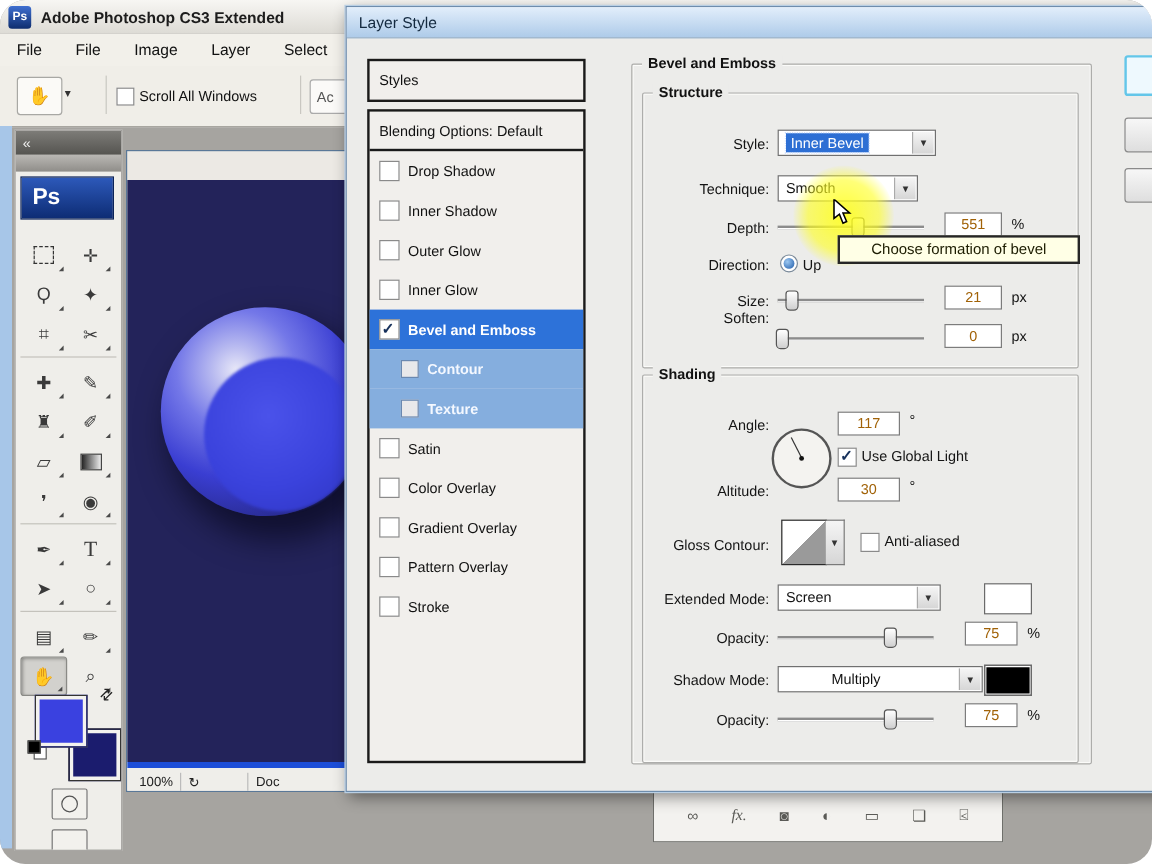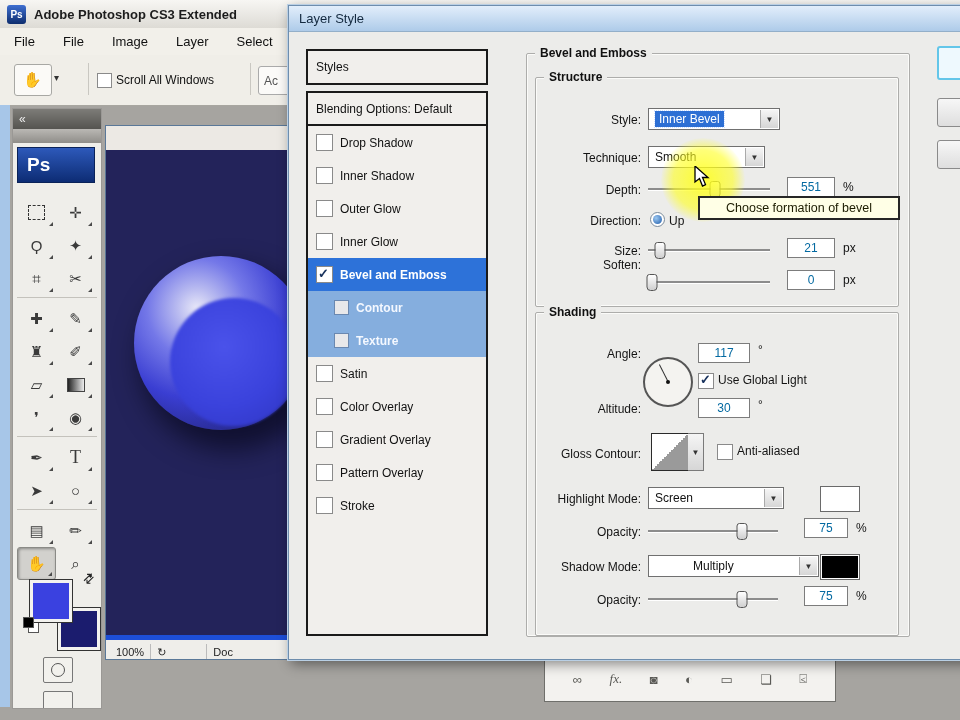--- a/index.html
+++ b/index.html
@@ -1,17 +1,17 @@
 <!DOCTYPE html>
 <html><head>
 <meta charset="utf-8">
 <style>
   html,body{margin:0;padding:0;}
   body{font-family:"Liberation Sans",sans-serif;}
-  #screen{position:relative;width:960px;height:720px;overflow:hidden;background:#a6a4a0;}
+  #screen{position:relative;width:960px;height:720px;overflow:hidden;background:#a6a4a0;border-radius:21px;}
   .abs{position:absolute;}
   
   .titlebar{left:0;top:0;width:960px;height:28px;background:linear-gradient(#f7f6f3,#dddbd5);border-bottom:1px solid #b6b4ae;display:flex;align-items:center;}
   .ps-app-icon{width:19px;height:19px;margin:0 8px 0 7px;border-radius:3px;background:linear-gradient(#3f6fd0,#0e2d6e);color:#fff;font-size:10px;font-weight:bold;display:flex;align-items:center;justify-content:center;}
   .app-title{font-size:13px;font-weight:bold;color:#1c1c1c;}
   .menubar{left:0;top:28px;width:960px;height:27px;background:#f2f0ea;display:flex;align-items:center;}
   .menu-item{font-size:13px;color:#111;padding:0 14px;height:100%;display:flex;align-items:center;}
   .optionsbar{left:0;top:55px;width:960px;height:50px;background:#f0eee8;border-bottom:1px solid #a8a6a0;}
   .preset-box{left:14px;top:9px;width:36px;height:30px;border:1px solid #a8a8a4;border-radius:3px;background:#fbfaf7;display:flex;align-items:center;justify-content:center;font-size:15px;color:#444;}
   .preset-caret{left:54px;top:17px;font-size:10px;color:#333;}
@@ -68,21 +68,21 @@
   .srow .cbx{width:15px;height:15px;background:#fff;border:1px solid #8a8a8a;margin-right:7px;flex:0 0 auto;}
   .srow .cbx.on::after{content:"✓";display:block;color:#17315c;font-weight:bold;font-size:13px;line-height:13px;margin-left:1px;}
   .srow.sel{background:#2d72d9;color:#fff;font-weight:bold;}
   .srow.sub{background:#85aede;color:#f4f8ff;font-weight:bold;padding-left:26px;}
   .srow.sub .mini{width:13px;height:13px;background:#e8e8ea;border:1px solid #6a88b0;margin-right:7px;}
   
   .grp{position:absolute;border:1px solid #adadab;border-radius:2px;box-shadow:inset 0 0 0 1px #fbfbf9;}
   .grp>.legend{position:absolute;top:-8px;left:8px;background:#ececea;padding:0 5px;font-size:12px;font-weight:bold;color:#111;}
   .lbl{position:absolute;font-size:12px;color:#141414;text-align:right;}
   .unit{position:absolute;font-size:12px;color:#141414;}
-  .valbox{position:absolute;height:18px;background:#fff;border:1px solid #7c7c7c;font-size:12px;color:#0369a1;display:flex;align-items:center;justify-content:center;}
+  .valbox{position:absolute;height:18px;background:#fff;border:1px solid #7c7c7c;font-size:12px;color:#a16207;display:flex;align-items:center;justify-content:center;}
   .dd{position:absolute;height:22px;background:#fff;border:1px solid #707070;font-size:12px;color:#111;display:flex;align-items:center;padding-left:6px;box-sizing:border-box;}
   .dd .arr{position:absolute;right:1px;top:1px;bottom:1px;width:17px;background:linear-gradient(#f5f5f5,#d6d6d6);border-left:1px solid #aaa;display:flex;align-items:center;justify-content:center;font-size:8px;color:#333;}
   .dd.blue .v{background:#2d6fd4;color:#fff;outline:1px dotted #cfe0ff;padding:1px 4px;}
   .slider{position:absolute;height:18px;}
   .slider::before{content:"";position:absolute;left:0;right:0;top:8px;height:2px;background:#8c8c8c;border-bottom:1px solid #fff;}
   .thumb{position:absolute;top:1px;width:9px;height:15px;background:linear-gradient(#fff,#cfcfcf);border:1px solid #555;border-radius:3px 3px 4px 4px;transform:translateX(-50%);}
   .radio{position:absolute;width:13px;height:13px;border-radius:50%;border:1px solid #7a8a9a;background:#fff;}
   .radio.on::after{content:"";position:absolute;left:2px;top:2px;right:2px;bottom:2px;border-radius:50%;background:radial-gradient(circle at 35% 35%,#9cc8f2,#1d5aa8);}
   .cbs{position:absolute;width:14px;height:14px;background:#fff;border:1px solid #8a8a8a;}
   .cbs.on::after{content:"✓";display:block;color:#17315c;font-weight:bold;font-size:13px;line-height:12px;margin-left:1px;}
@@ -358,21 +358,21 @@
         <div class="cbs on" style="left:162px;top:60px;"></div>
         <span class="unit" style="left:182px;top:60px;">Use Global Light</span>
         <span class="lbl" style="left:0;top:89px;width:105px;">Altitude:</span>
         <div class="valbox" style="left:162px;top:85px;width:50px;">30</div>
         <span class="unit" style="left:222px;top:85px;">°</span>
         <span class="lbl" style="left:0;top:134px;width:105px;">Gloss Contour:</span>
         <div class="gloss" style="left:115px;top:120px;"></div>
         <div class="gloss-arr" style="left:152px;top:120px;">▼</div>
         <div class="cbs" style="left:181px;top:131px;"></div>
         <span class="unit" style="left:201px;top:131px;">Anti-aliased</span>
-        <span class="lbl" style="left:0;top:179px;width:105px;">Highlight Mode:</span>
+        <span class="lbl" style="left:0;top:179px;width:105px;">Extended Mode:</span>
         <div class="dd" style="left:112px;top:174px;width:136px;align-items:center;">
             <span>Screen</span>
             <span class="arr">▼</span>
           </div>
         <div class="swatch" style="left: 284px; top: 173px; background: rgb(255, 255, 255);"></div>
         <span class="lbl" style="left:0;top:212px;width:105px;">Opacity:</span>
         <div class="slider" style="left:112px;top:209px;width:130px;">
             <span class="thumb" style="left: 72%;"></span>
           </div>
         <div class="valbox" style="left:268px;top:205px;width:42px;">75</div>

